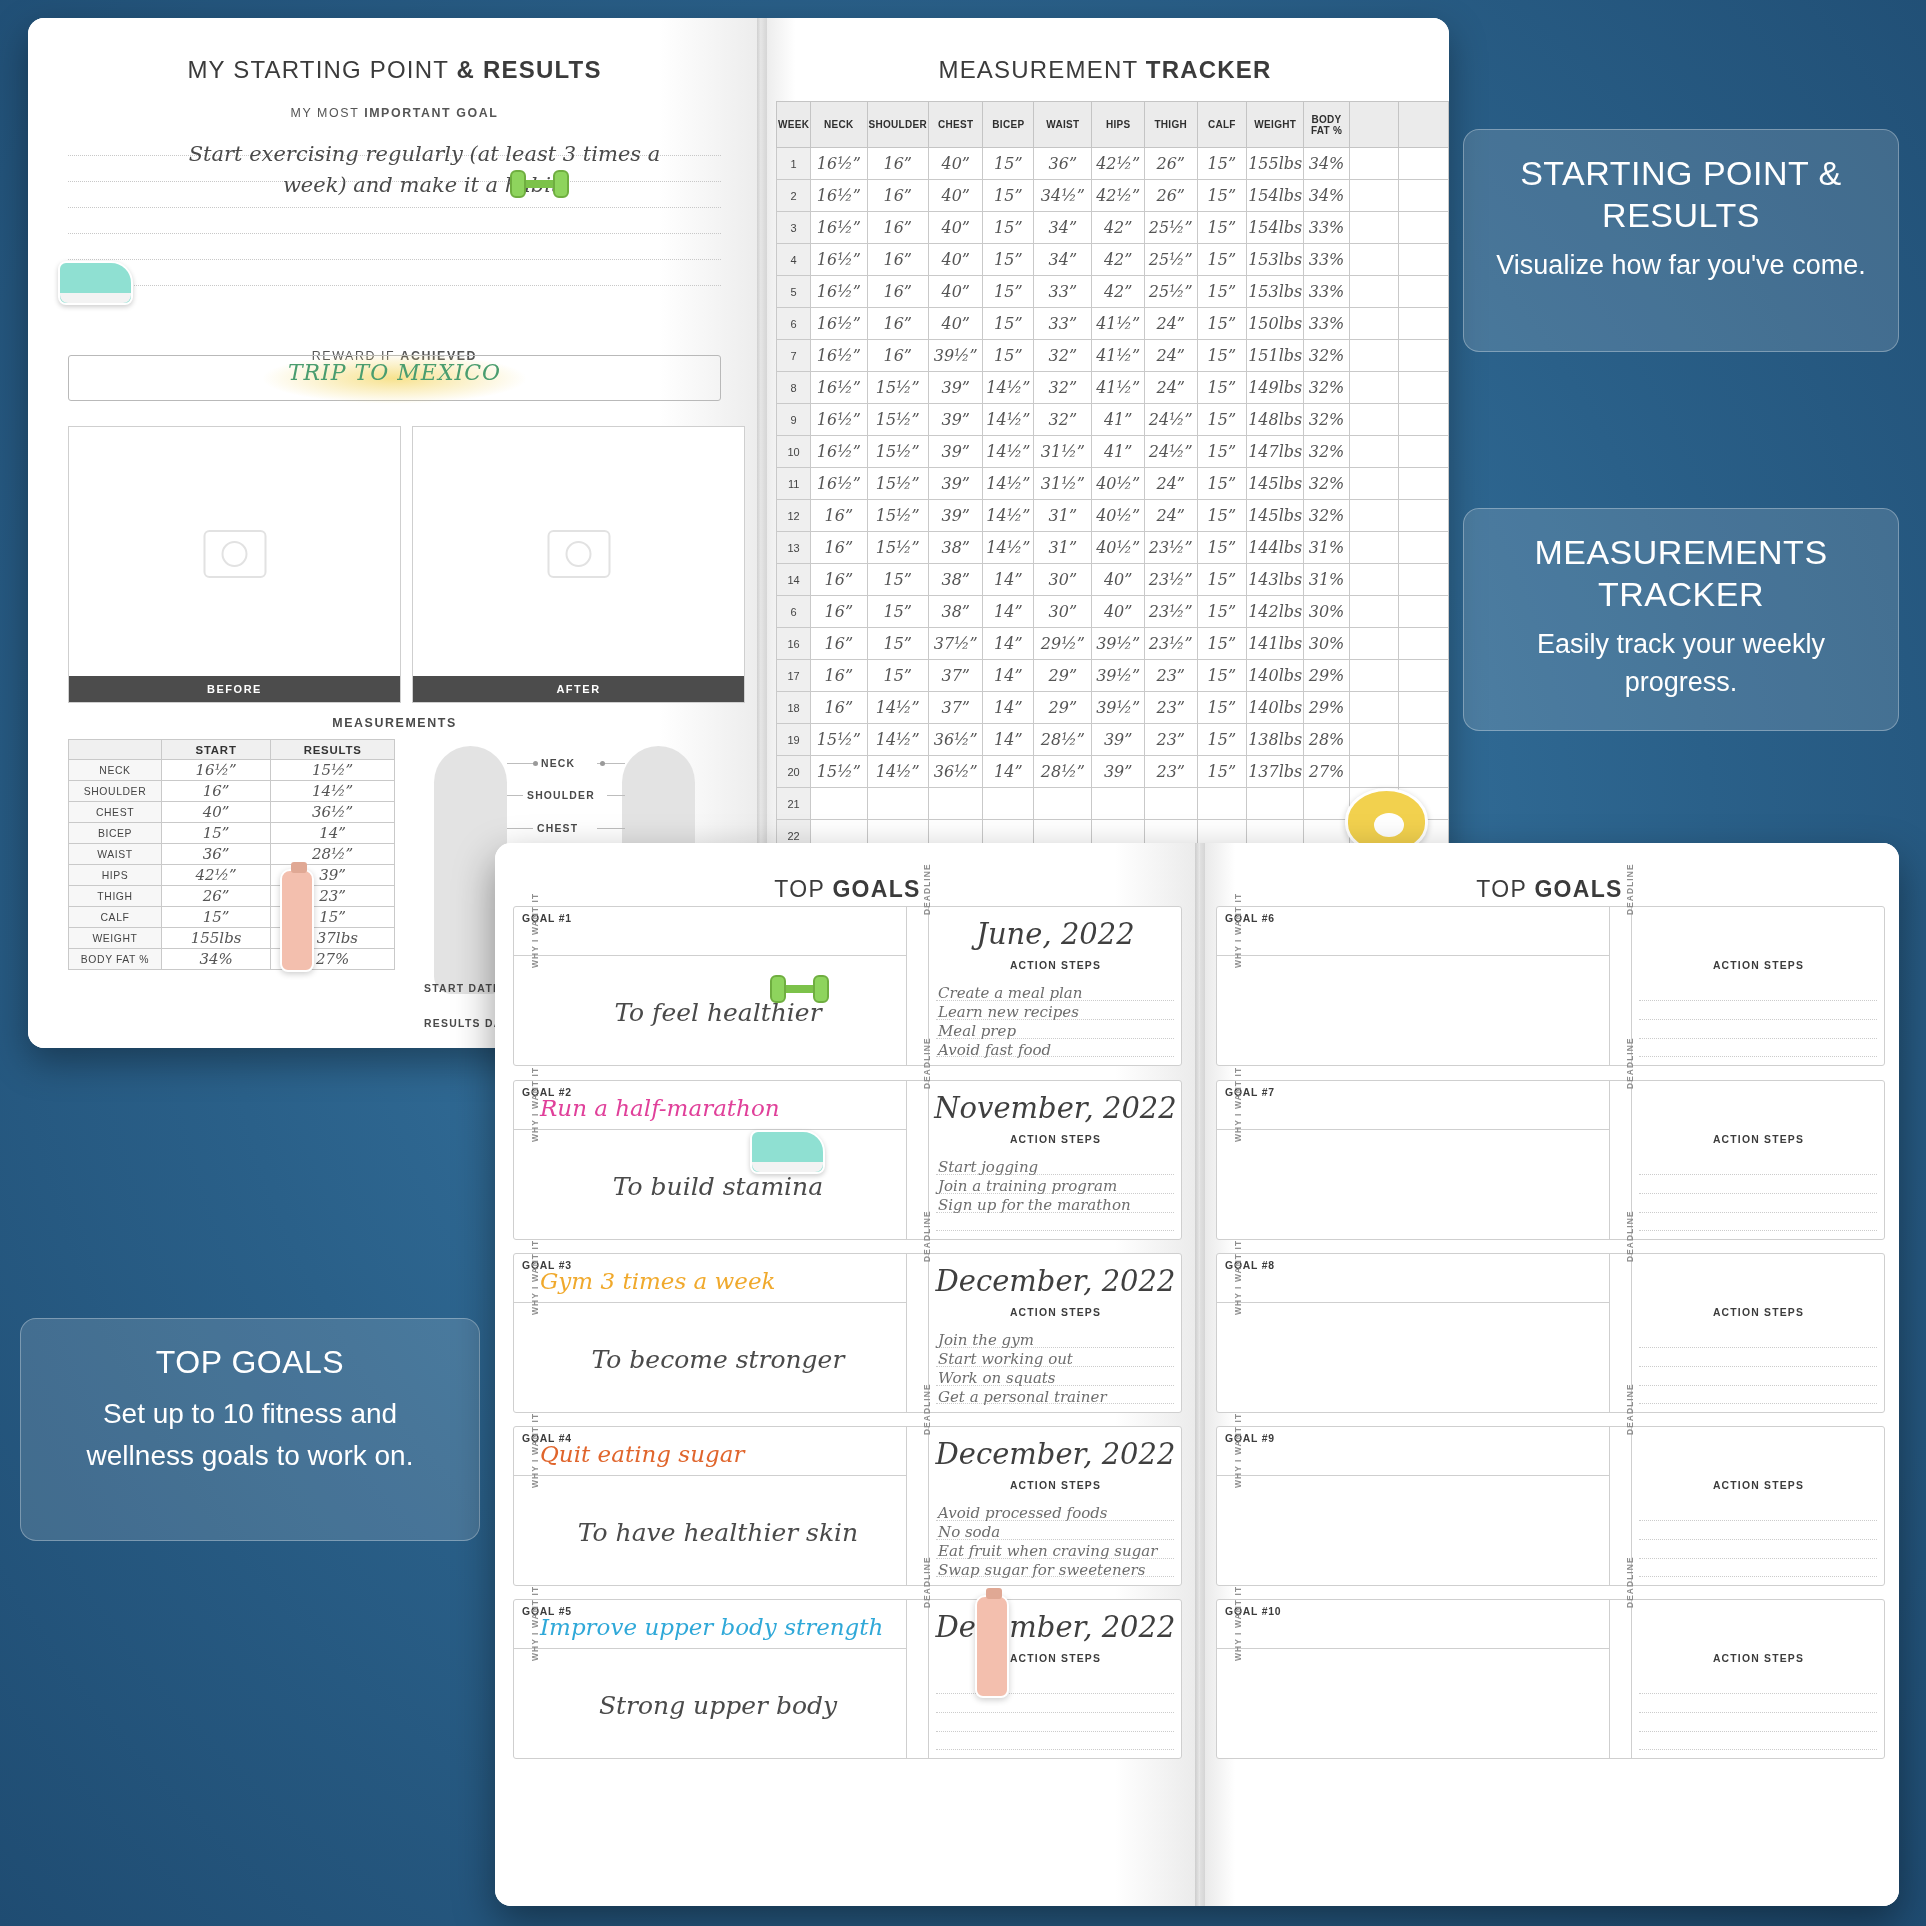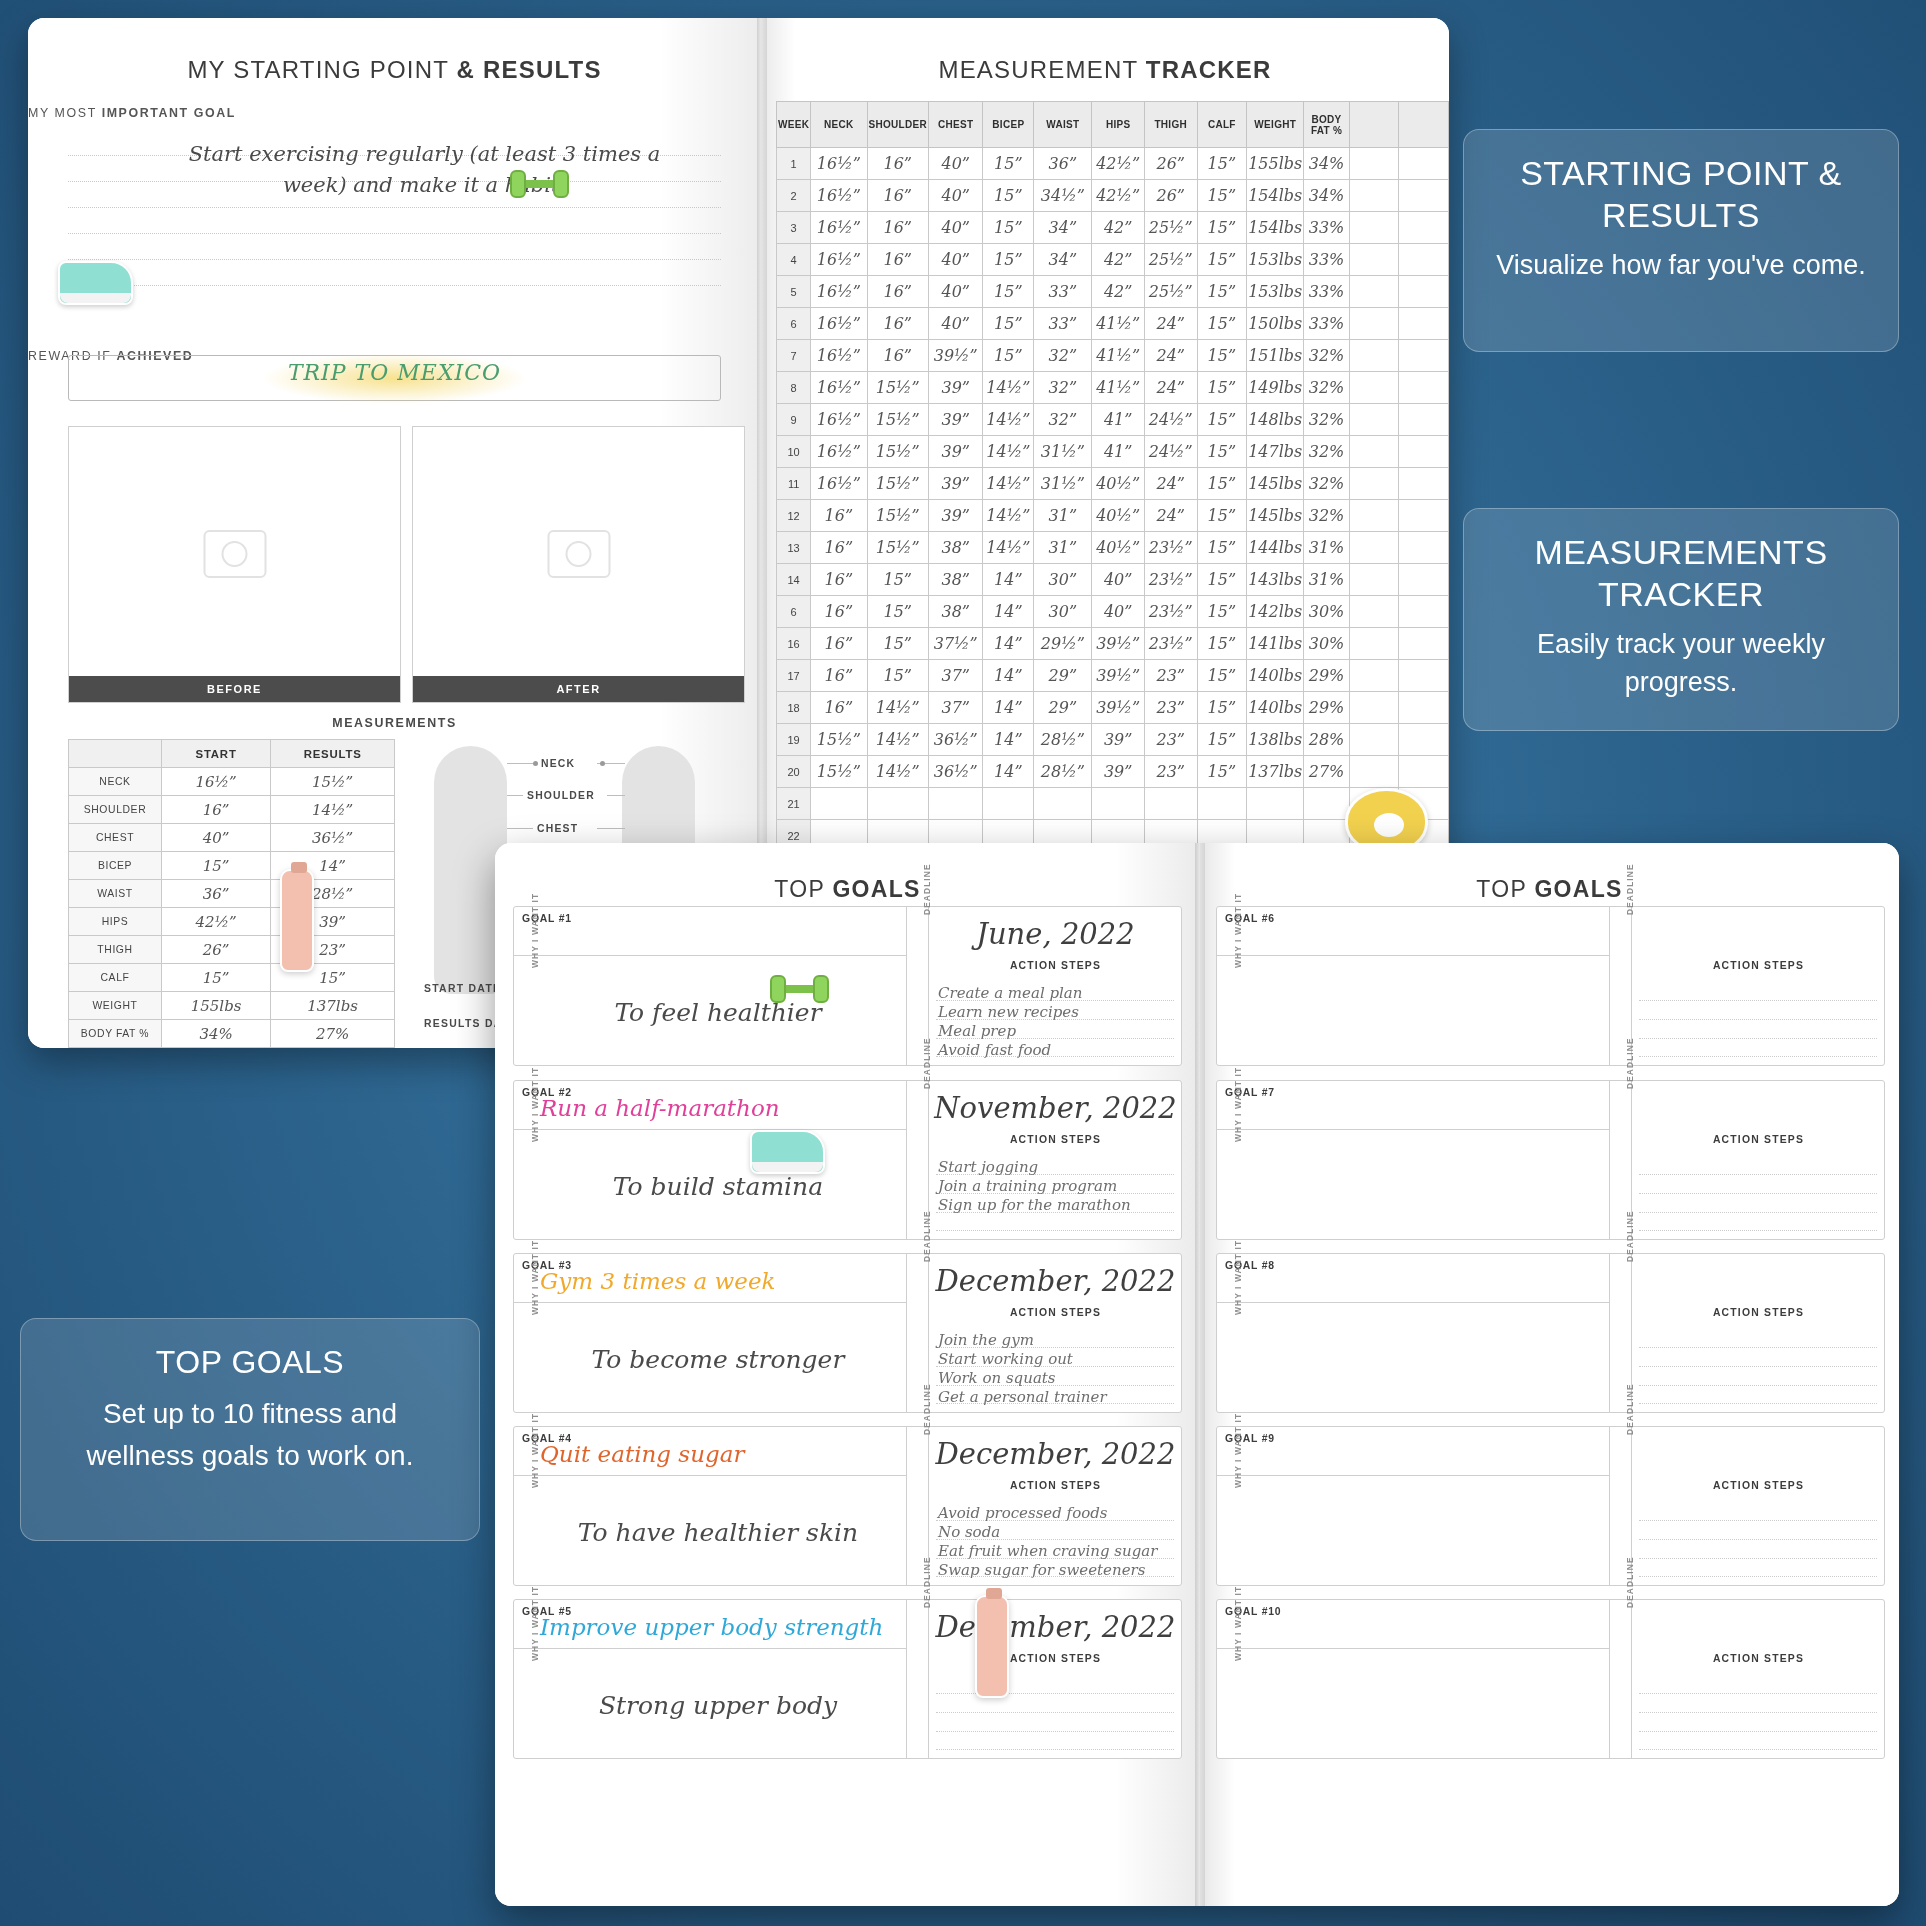--- a/index.html
+++ b/index.html
@@ -22,21 +22,21 @@
     box-shadow:0 14px 36px rgba(0,0,0,.35);
     overflow:hidden;
   }
   #spread1 .page-left { position:absolute; left:0; top:0; width:733px; height:100%; background:linear-gradient(90deg,#ffffff 0%,#ffffff 86%,#ececec 100%); }
   #spread1 .page-right { position:absolute; left:733px; top:0; width:688px; height:100%; background:linear-gradient(90deg,#e9e9e9 0%,#ffffff 5%,#ffffff 100%); }
   .spine { position:absolute; left:729px; top:0; width:10px; height:100%;
     background:linear-gradient(90deg, rgba(0,0,0,0.12), rgba(0,0,0,0.02) 40%, rgba(0,0,0,0.10)); }
 
   .s1-title { text-align:center; font-size:24px; letter-spacing:1.2px; color:#3b3b3b; margin-top:38px; font-weight:400;}
   .s1-title b { font-weight:700; }
-  .s1-sub { text-align:left; font-size:12.4px; letter-spacing:1.6px; color:#555; margin-top:22px; font-weight:400;}
+  .s1-sub { text-align:center; font-size:12.4px; letter-spacing:1.6px; color:#555; margin-top:22px; font-weight:400;}
   .s1-sub b { font-weight:700; }
 
   .dotline { border-bottom:1px dotted #c8c8c8; height:26px; }
   .goal-lines { margin:10px 40px 0 40px; }
   .goal-text { position:absolute; left:139px; top:121px; width:515px; text-align:center; font-size:21px; color:#4a4a4a; line-height:31px; }
 
   .reward-box { position:absolute; left:40px; top:337px; width:653px; height:46px; border:1px solid #b9b9b9; border-radius:3px; }
   .reward-text { position:absolute; left:40px; top:342px; width:653px; text-align:center; font-size:22px; letter-spacing:1px; color:#4a9d6f; }
   .reward-glow { position:absolute; left:233px; top:335px; width:267px; height:51px;
      background:radial-gradient(ellipse at center, rgba(246,221,123,.85) 0%, rgba(246,221,123,0) 70%); }
@@ -44,21 +44,21 @@
   .photo-box { position:absolute; top:408px; width:333px; height:277px; border:1px solid #cfcfcf; background:#fff; }
   .photo-box.l { left:40px; } .photo-box.r { left:384px; }
   .photo-cap { position:absolute; left:0; bottom:0; width:100%; height:26px; background:#4c4c4c; color:#fff;
      font-size:11px; letter-spacing:1.5px; text-align:center; line-height:26px; font-weight:700;}
   .cam { position:absolute; left:50%; top:46%; transform:translate(-50%,-50%); width:63px; height:48px;
      border:2px solid #e2e2e2; border-radius:6px; }
   .cam:after{ content:""; position:absolute; left:50%; top:50%; transform:translate(-50%,-50%); width:22px; height:22px; border:2px solid #e2e2e2; border-radius:50%;}
 
   .meas-title { position:absolute; left:40px; top:698px; width:653px; text-align:center; font-size:12.4px; letter-spacing:1.6px; color:#4a4a4a; font-weight:700;}
   table.meas { position:absolute; left:40px; top:721px; width:327px; border-collapse:collapse; }
-  table.meas th, table.meas td { border:1px solid #c9c9c9; font-size:11.4px; height:28px; }
+  table.meas th, table.meas td { border:1px solid #c9c9c9; font-size:11.4px; height:20px; }
   table.meas th { background:#f0f0f0; font-weight:700; letter-spacing:0.8px; color:#333; }
   table.meas td.lbl { width:93px; background:#f7f7f7; text-align:center; font-size:10.4px; letter-spacing:0.6px; color:#444; }
   table.meas td.val { text-align:center; font-size:15px; color:#555; font-family:"DejaVu Serif", serif; font-style:italic; }
 
   .body-diagram { position:absolute; left:396px; top:718px; width:297px; height:277px; }
   .silhouette { position:absolute; top:10px; width:73px; height:248px; background:#e3e3e3; border-radius:37px 37px 18px 18px; }
   .silhouette.a { left:10px; } .silhouette.b { left:198px; }
   .bp { position:absolute; font-size:10.4px; letter-spacing:1.2px; color:#4a4a4a; font-weight:700; }
   .bpline { position:absolute; height:1px; background:#bdbdbd; }
   .bpdot { position:absolute; width:5px; height:5px; border-radius:50%; background:#9a9a9a; }

